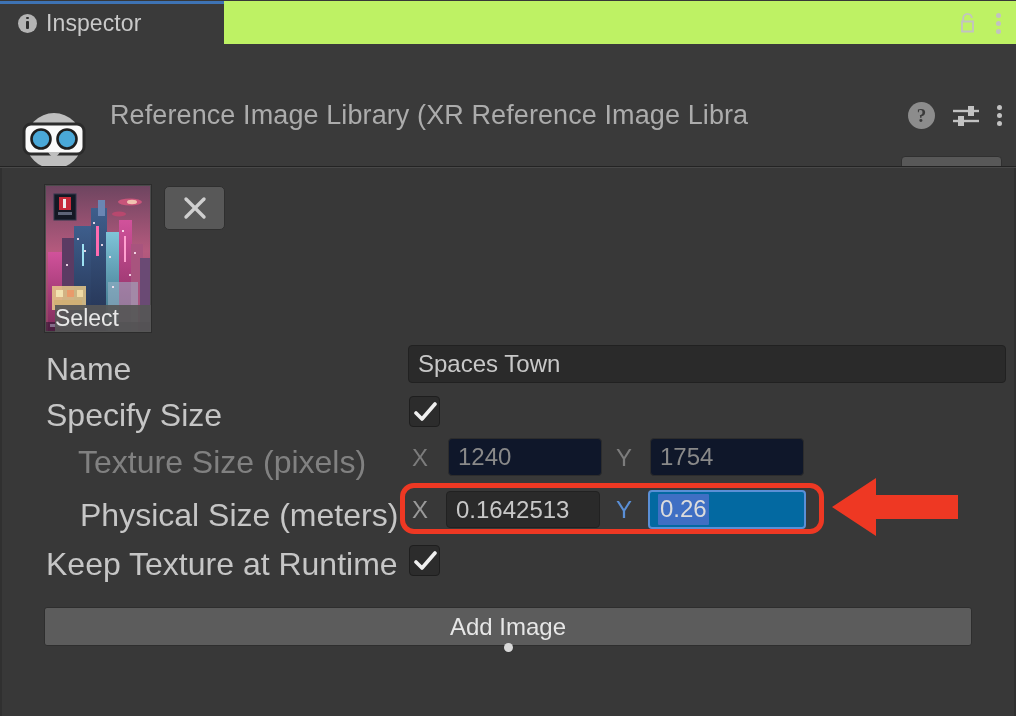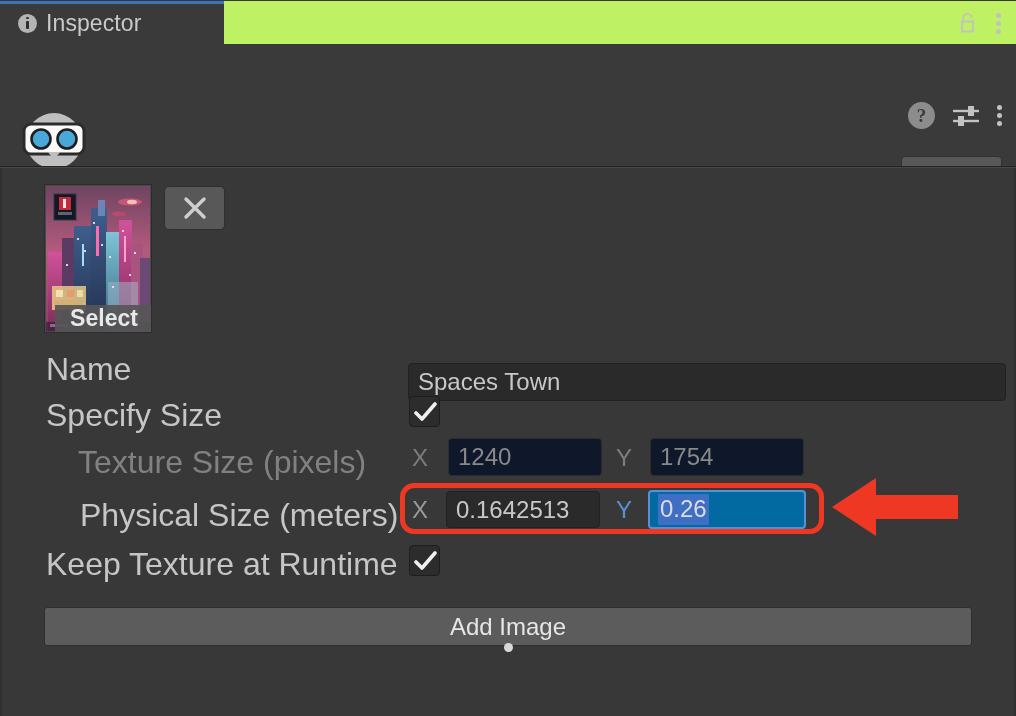--- a/index.html
+++ b/index.html
@@ -96,21 +96,21 @@
   
   .thumb-wrap{
     position:absolute;left:44px;top:184px;width:108px;height:149px;
     background:#4A4A4A;border:1px solid #2C2C2C;box-sizing:border-box;
     overflow:hidden;
   }
   .thumb-img{position:absolute;left:1px;top:1px;width:104px;height:145px;overflow:hidden;}
   .select-bar{
     position:absolute;left:10px;bottom:0;width:98px;height:27px;
     background:rgba(86,86,86,.92);
-    color:#E8E8E8;font-size:23px;line-height:27px;text-align:center;font-weight:bold;
+    color:#E8E8E8;font-size:23px;line-height:27px;text-align:left;
   }
   .x-btn{
     position:absolute;left:164px;top:186px;width:61px;height:44px;
     background:#585858;border:1px solid #2F2F2F;border-radius:5px;box-sizing:border-box;
   }
   .x-glyph{
     position:absolute;left:50%;top:50%;width:24px;height:24px;
     transform:translate(-50%,-50%);
   }
   .lbl{
@@ -185,20 +185,21 @@
   <div class="objheader">
     <span class="vr-icon">
       <svg width="72" height="62" viewBox="0 0 72 62">
         <ellipse cx="36" cy="33" rx="28" ry="28" fill="#BFBFBF"></ellipse>
         <rect x="6" y="16" width="60" height="30" rx="7" fill="#FAFAFA" stroke="#2B2B2B" stroke-width="3"></rect>
         <path d="M30 44 q6 10 12 0" fill="#BFBFBF"></path>
         <circle cx="23" cy="31" r="9.5" fill="#4AA8D8" stroke="#1E1E1E" stroke-width="2.6"></circle>
         <circle cx="49" cy="31" r="9.5" fill="#4AA8D8" stroke="#1E1E1E" stroke-width="2.6"></circle>
       </svg>
     </span>
+    <div class="obj-title">Reference Image Library (XR Reference Image Libra</div>
 
     <div class="hdr-icons">
       <span class="help-icon">?</span>
       <span class="preset-icon">
         <svg width="30" height="26" viewBox="0 0 30 26">
           <line x1="2" y1="8" x2="28" y2="8" stroke="#C2C2C2" stroke-width="2.4"></line>
           <line x1="2" y1="18" x2="28" y2="18" stroke="#C2C2C2" stroke-width="2.4"></line>
           <rect x="17" y="3" width="6" height="10" fill="#C2C2C2"></rect>
           <rect x="7" y="13" width="6" height="10" fill="#C2C2C2"></rect>
         </svg>
@@ -291,21 +292,21 @@
     <span class="x-glyph">
       <svg width="24" height="24" viewBox="0 0 24 24">
         <line x1="3" y1="3" x2="21" y2="21" stroke="#CFCFCF" stroke-width="3.4" stroke-linecap="round"></line>
         <line x1="21" y1="3" x2="3" y2="21" stroke="#CFCFCF" stroke-width="3.4" stroke-linecap="round"></line>
       </svg>
     </span>
   </div>
 
   <div>
     <div class="lbl" style="left:46px;top:351px;">Name</div>
-    <div class="field" style="left:408px;top:363px;width:598px;height:38px;">Spaces Town</div>
+    <div class="field" style="left:408px;top:345px;width:598px;height:38px;">Spaces Town</div>
   </div>
 
   <div>
     <div class="lbl" style="left:46px;top:397px;">Specify Size</div>
     <div class="cbox" style="left:409px;top:396px;">
       <svg width="23" height="21" viewBox="0 0 23 21">
         <polyline points="2,11 8,17 21,2" fill="none" stroke="#F0F0F0" stroke-width="3.6" stroke-linecap="round" stroke-linejoin="round"></polyline>
       </svg>
     </div>
   </div>

